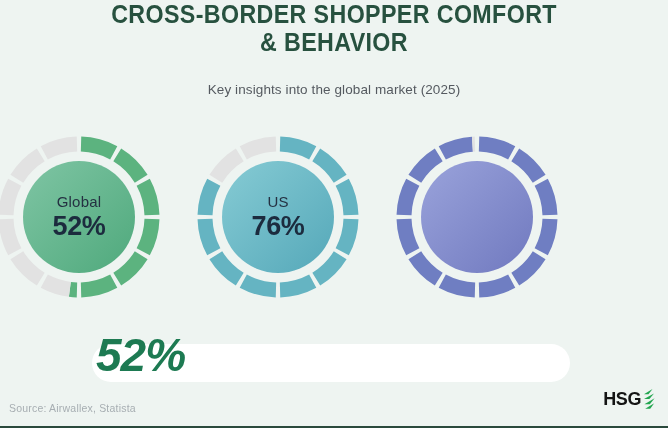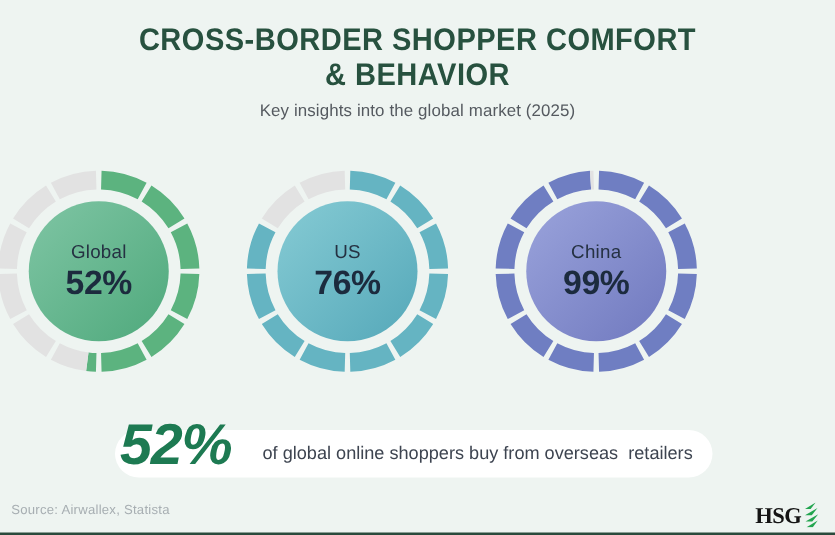--- a/index.html
+++ b/index.html
@@ -6,34 +6,34 @@
   body{
     width:668px;height:428px;
     background:#eef4f1;
     font-family:"Liberation Sans", sans-serif;
     overflow:hidden;
     position:relative;
   }
   .canvas{position:relative;width:668px;height:428px;}
 
   
-  .header{padding-top:18px;text-align:center;}
+  .header{text-align:center;}
   .title{
     font-size:25px;
     line-height:28px;
     font-weight:bold;
     letter-spacing:0.4px;
     color:#27513f;
     font-family:"Liberation Sans", sans-serif;
     transform:scaleX(0.93);
     transform-origin:center top;
   }
   .title-line2{display:block;}
   .subtitle{
-    margin-top:7px;
+    margin-top:26px;
     font-size:13.5px;
     color:#555a60;
     letter-spacing:0.1px;
   }
 
   
   .donut-row{
     position:absolute;
     top:132px;left:0;width:556px;
     display:flex;
@@ -112,25 +112,24 @@
   }
   .source{
     position:absolute;
     left:9px;bottom:14px;
     font-size:10.5px;
     color:#a7aeb2;
     letter-spacing:0.2px;
   }
   .logo{
     position:absolute;
-    right:10px;bottom:6px;
+    right:10px;bottom:19px;
     display:flex;
     align-items:center;
     gap:1px;
-    font-family:Liberation Serif, serif;
   }
   .logo-text{
     font-size:18px;
     font-weight:bold;
     color:#141414;
     letter-spacing:-0.4px;
     line-height:18px;
   }
   .logo-mark{display:block;}
 </style>
@@ -219,31 +218,26 @@
           <path d="M 119.72056726213009 149.214345819263 A 73 73 0 0 1 87.03827962682053 157.97153839794586" stroke="#6f7ec2" stroke-width="15" fill="none" stroke-linecap="butt"></path>
           <path d="M 82.96172037317949 157.97153839794586 A 73 73 0 0 1 50.279432737869925 149.21434581926303" stroke="#6f7ec2" stroke-width="15" fill="none" stroke-linecap="butt"></path>
           <path d="M 46.74902886418423 147.17606619244248 A 73 73 0 0 1 22.823933807557516 123.25097113581577" stroke="#6f7ec2" stroke-width="15" fill="none" stroke-linecap="butt"></path>
           <path d="M 20.785654180737012 119.72056726213012 A 73 73 0 0 1 12.028461602054136 87.03827962682061" stroke="#6f7ec2" stroke-width="15" fill="none" stroke-linecap="butt"></path>
           <path d="M 12.028461602054136 82.96172037317947 A 73 73 0 0 1 20.78565418073697 50.27943273786996" stroke="#6f7ec2" stroke-width="15" fill="none" stroke-linecap="butt"></path>
           <path d="M 22.82393380755753 46.74902886418421 A 73 73 0 0 1 46.74902886418419 22.823933807557545" stroke="#6f7ec2" stroke-width="15" fill="none" stroke-linecap="butt"></path>
           <path d="M 50.27943273786994 20.785654180736984 A 73 73 0 0 1 80.41629207436007 12.144048824736174" stroke="#6f7ec2" stroke-width="15" fill="none" stroke-linecap="butt"></path>
           <path d="M 80.41629207436007 12.144048824736174 A 73 73 0 0 1 82.96172037317946 12.028461602054136" stroke="#e2e2e2" stroke-width="15" fill="none" stroke-linecap="butt"></path>
           <circle cx="85" cy="85" r="56" fill="url(#g2)"></circle>
         </svg>
-        <div class="donut-center">
-          <div class="donut-label">China</div>
-          <div class="donut-value">99%</div>
-        </div>
       </div>
     </div>
 
   <div class="pill-wrap">
     <div class="pill"></div>
     <div class="pill-big">52%</div>
-    <div class="pill-text">of global online shoppers buy from overseas  retailers</div>
   </div>
 
   <div class="source">Source: Airwallex, Statista</div>
 
   <div class="logo">
     <span class="logo-text">HSG</span>
     <svg class="logo-mark" width="16" height="20" viewBox="0 0 16 20">
       <path d="M10.5 0 L2 5.2 L6.5 5.2 L10.5 0 Z" fill="#22a54f"></path>
       <path d="M12 4.4 L2 10.1 L7.4 10.1 L12 4.4 Z" fill="#22a54f"></path>
       <path d="M12.6 9.3 L2.4 15.2 L7.8 15.2 L12.6 9.3 Z" fill="#22a54f"></path>

